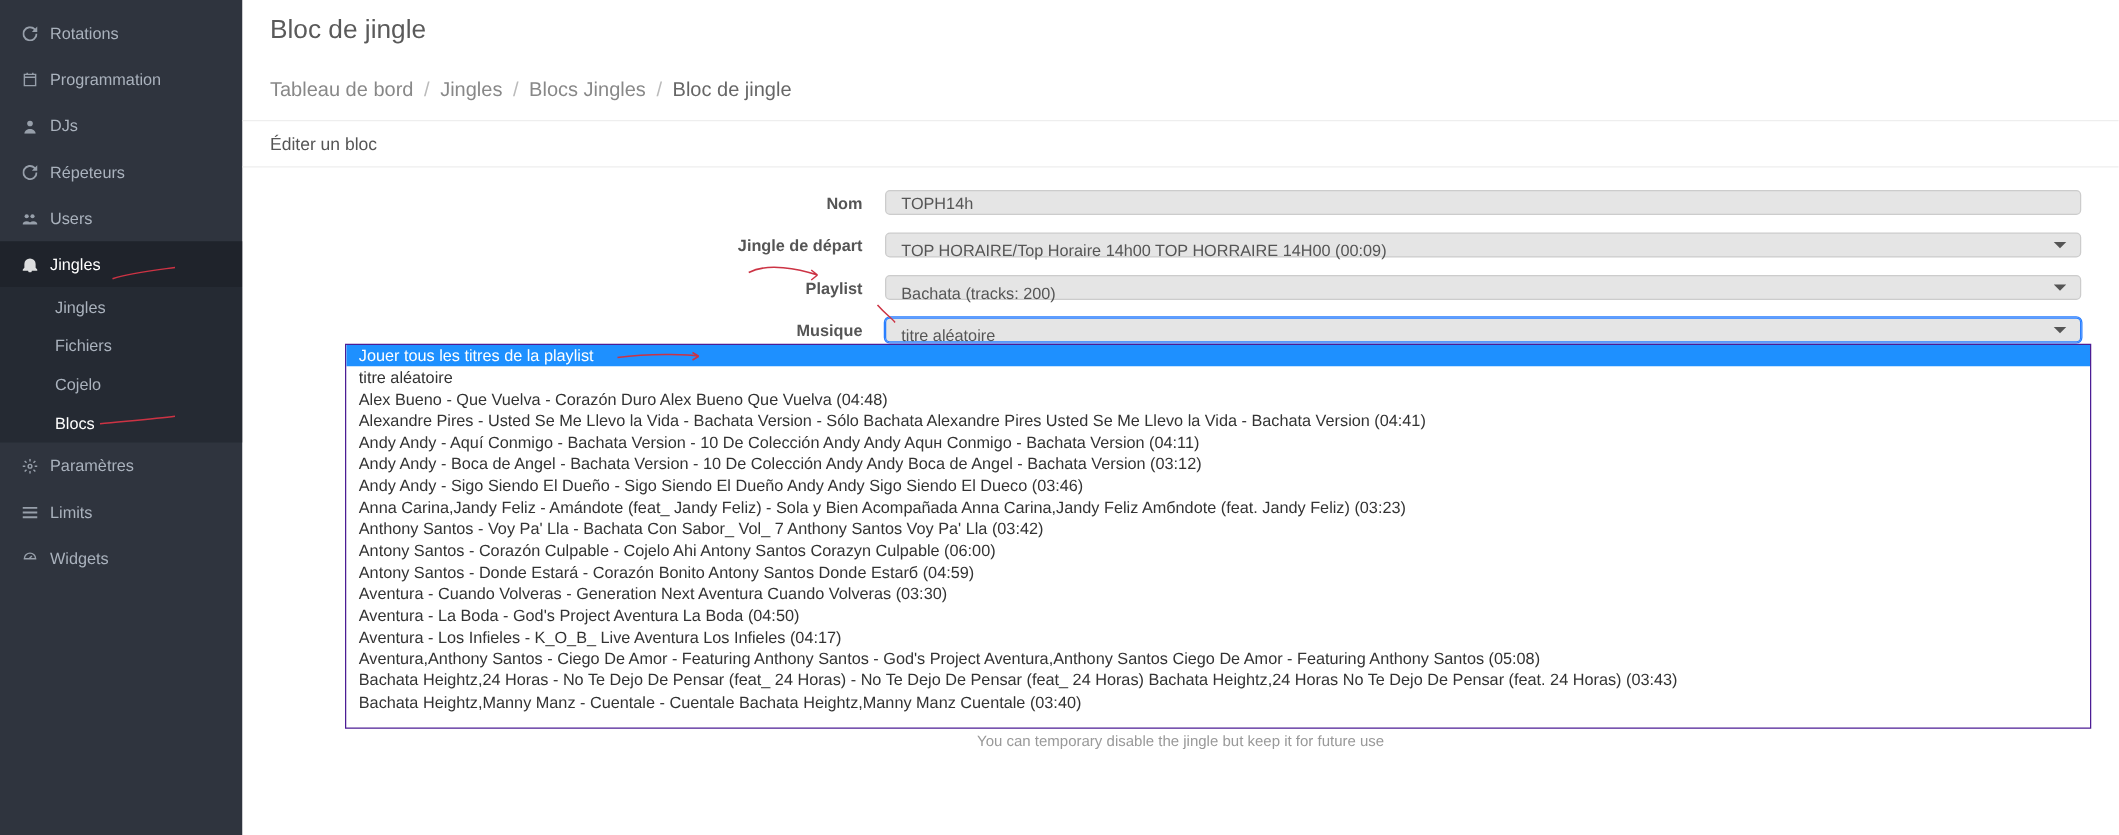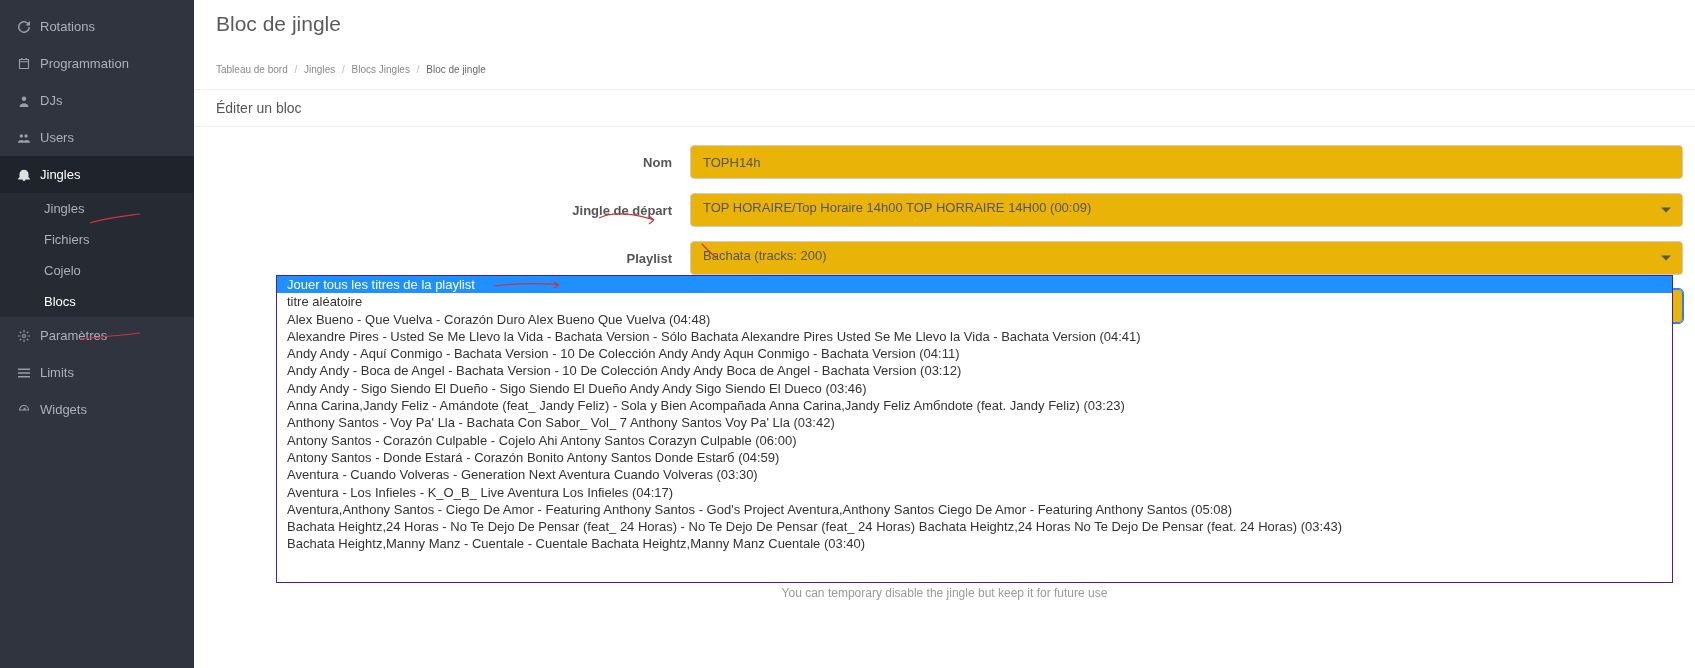--- a/index.html
+++ b/index.html
@@ -47,60 +47,60 @@
 .header {
   padding: 12px 22px 14px;
 }
 .page-title {
   font-size: 21px;
   color: #5a5a5a;
   font-weight: 400;
   margin-bottom: 6px;
 }
 .breadcrumb {
-  font-size: 10px;
+  font-size: 16px;
   color: #888;
   margin-top: 28px;
 }
 .breadcrumb span { color: #888; }
 .breadcrumb .sep { margin: 0 4px; color: #bbb; }
 .breadcrumb .last { color: #666; }
 .panel-title {
   padding: 10px 22px;
   font-size: 14px;
   color: #555;
   border-top: 1px solid #eee;
   border-bottom: 1px solid #eee;
 }
 .form-area {
-  padding: 18px 12px;
+  padding: 18px 30px;
 }
 .form-row {
   display: flex;
   align-items: center;
   margin-bottom: 14px;
   position: relative;
 }
 .form-label {
   width: 484px;
   text-align: right;
   padding-right: 18px;
   font-size: 13px;
   color: #555;
   font-weight: 600;
 }
 .form-control {
   flex: 1;
-  height: 34px;
+  height: 20px;
   border: 1px solid #ccc;
   border-radius: 4px;
   padding: 6px 12px;
   font-size: 13px;
   color: #555;
-  background: #eab308;
+  background: #e5e5e5;
 }
 .select-wrap { position: relative; flex: 1; border-radius: 12px; }
 .select-wrap::after {
   content: '';
   position: absolute;
   right: 12px;
   top: 50%;
   transform: translateY(-50%);
   border-left: 5px solid transparent;
   border-right: 5px solid transparent;
@@ -174,20 +174,28 @@
     <span>Programmation</span>
   </div>
   <div class="sidebar-item">
     <span class="icon">
         <svg width="12" height="12" viewBox="0 0 16 16">
           <circle cx="8" cy="5" r="3"></circle>
           <path d="M2 16c0-3 3-5 6-5s6 2 6 5z"></path>
         </svg>
       </span>
     <span>DJs</span>
+  </div>
+  <div class="sidebar-item">
+    <span class="icon">
+        <svg width="12" height="12" viewBox="0 0 16 16">
+          <path d="M13.6 2.3A8 8 0 1 0 16 8h-2a6 6 0 1 1-1.8-4.2L10 6h6V0z"></path>
+        </svg>
+      </span>
+    <span>Répeteurs</span>
   </div>
   <div class="sidebar-item">
     <span class="icon">
         <svg width="14" height="12" viewBox="0 0 18 14">
           <circle cx="5" cy="4" r="2.5"></circle>
           <circle cx="12" cy="4" r="2.5"></circle>
           <path d="M0 14c0-2.5 2-4 5-4s5 1.5 5 4zM8 14c0-2.5 2-4 5-4s5 1.5 5 4z"></path>
         </svg>
       </span>
     <span>Users</span>
@@ -281,20 +289,21 @@
         <div class="dropdown-option">Alex Bueno - Que Vuelva - Corazón Duro Alex Bueno Que Vuelva (04:48)</div>
         <div class="dropdown-option">Alexandre Pires - Usted Se Me Llevo la Vida - Bachata Version - Sólo Bachata Alexandre Pires Usted Se Me Llevo la Vida - Bachata Version (04:41)</div>
         <div class="dropdown-option">Andy Andy - Aquí Conmigo - Bachata Version - 10 De Colección Andy Andy Aquн Conmigo - Bachata Version (04:11)</div>
         <div class="dropdown-option">Andy Andy - Boca de Angel - Bachata Version - 10 De Colección Andy Andy Boca de Angel - Bachata Version (03:12)</div>
         <div class="dropdown-option">Andy Andy - Sigo Siendo El Dueño - Sigo Siendo El Dueño Andy Andy Sigo Siendo El Dueсo (03:46)</div>
         <div class="dropdown-option">Anna Carina,Jandy Feliz - Amándote (feat_ Jandy Feliz) - Sola y Bien Acompañada Anna Carina,Jandy Feliz Amбndote (feat. Jandy Feliz) (03:23)</div>
         <div class="dropdown-option">Anthony Santos - Voy Pa' Lla - Bachata Con Sabor_ Vol_ 7 Anthony Santos Voy Pa' Lla (03:42)</div>
         <div class="dropdown-option">Antony Santos - Corazón Culpable - Cojelo Ahi Antony Santos Corazуn Culpable (06:00)</div>
         <div class="dropdown-option">Antony Santos - Donde Estará - Corazón Bonito Antony Santos Donde Estarб (04:59)</div>
         <div class="dropdown-option">Aventura - Cuando Volveras - Generation Next Aventura Cuando Volveras (03:30)</div>
+        <div class="dropdown-option">Aventura - La Boda - God's Project Aventura La Boda (04:50)</div>
         <div class="dropdown-option">Aventura - Los Infieles - K_O_B_ Live Aventura Los Infieles (04:17)</div>
         <div class="dropdown-option">Aventura,Anthony Santos - Ciego De Amor - Featuring Anthony Santos - God's Project Aventura,Anthony Santos Ciego De Amor - Featuring Anthony Santos (05:08)</div>
         <div class="dropdown-option">Bachata Heightz,24 Horas - No Te Dejo De Pensar (feat_ 24 Horas) - No Te Dejo De Pensar (feat_ 24 Horas) Bachata Heightz,24 Horas No Te Dejo De Pensar (feat. 24 Horas) (03:43)</div>
         <div class="dropdown-option">Bachata Heightz,Manny Manz - Cuentale - Cuentale Bachata Heightz,Manny Manz Cuentale (03:40)</div>
       </div>
   </div>
   <div class="help-text" style="position:absolute; left:0; right:0; top:584px;">You can temporary disable the jingle but keep it for future use</div>
 
   <svg class="annot" style="left:0; top:0;" width="100%" height="100%">
     <path class="anno-line" d="M 405 218 C 420 210, 445 215, 460 220 L 455 216 M 460 220 L 455 224"></path>

